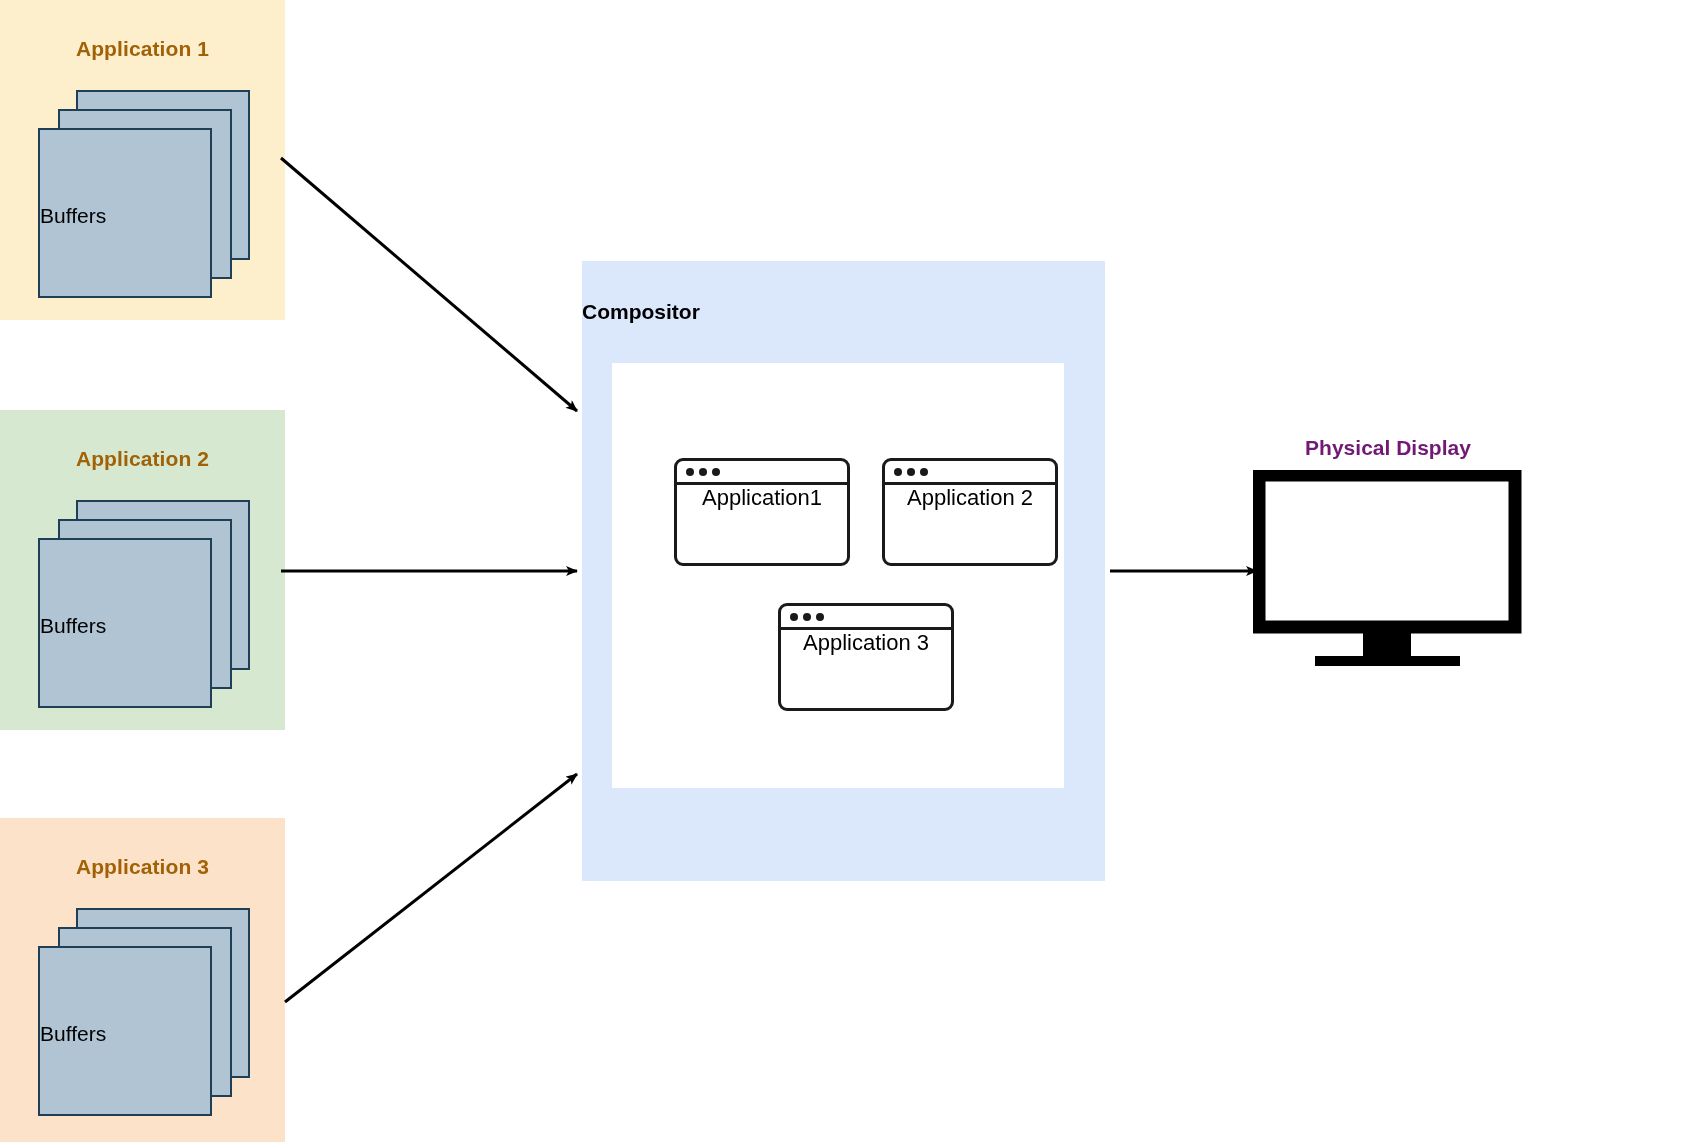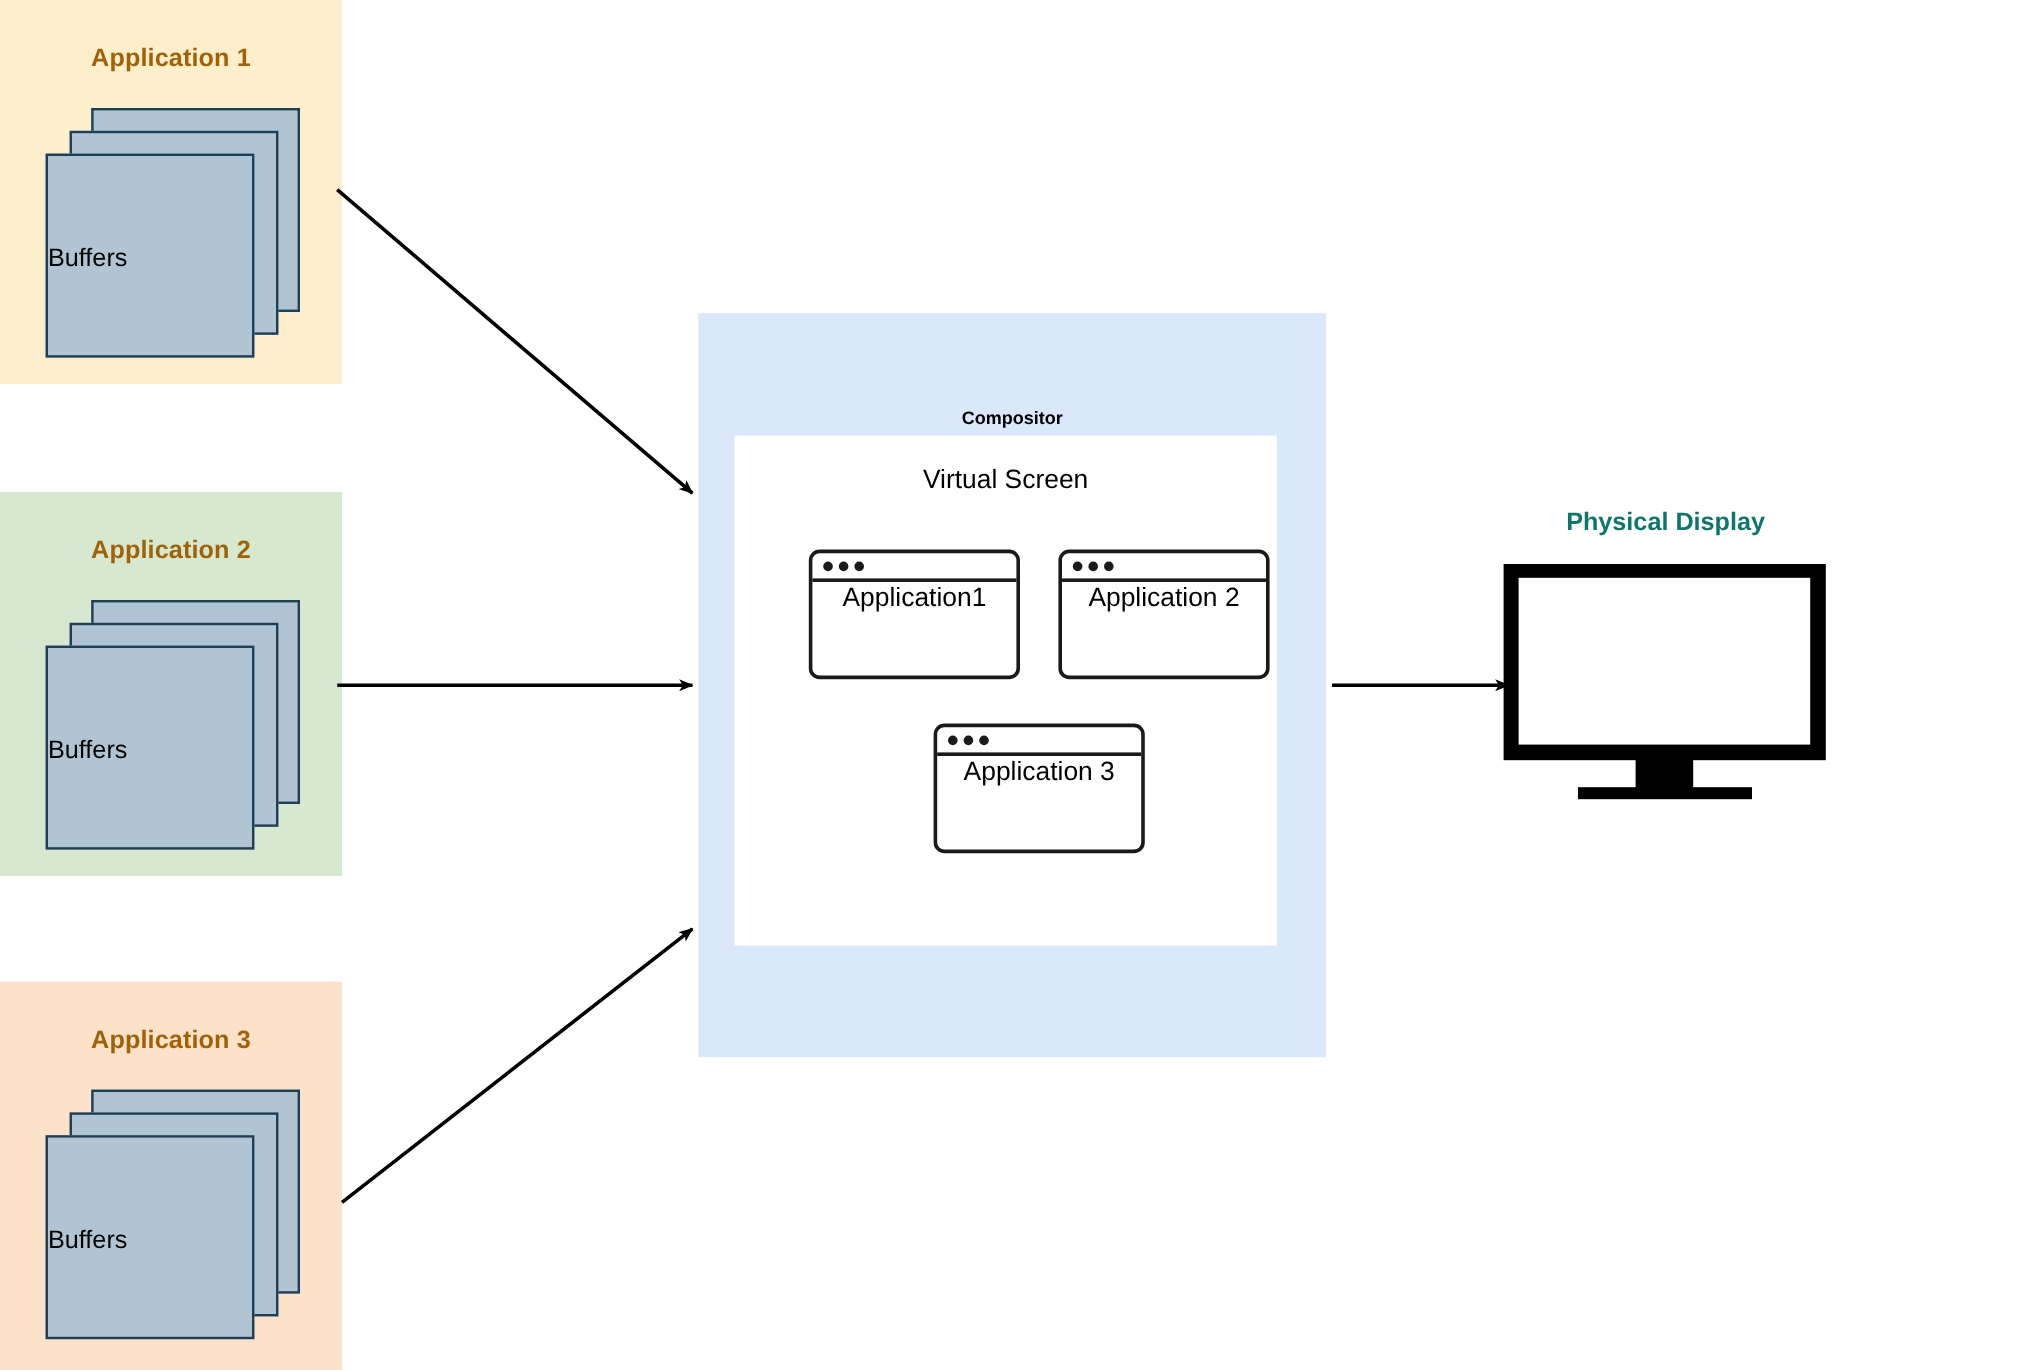--- a/index.html
+++ b/index.html
@@ -53,25 +53,24 @@
   }
 
   
   #compositor-box {
     position: absolute;
   }
   #compositor-title {
     position: absolute;
     left: 0;
     right: 0;
-    text-align: center;
+    text-align: left;
     font-weight: bold;
-    font-size: 15px;
-    color: #000000;
-    margin-top: 40px;
+    font-size: 21px;
+    color: #000000;
   }
   #virtual-screen {
     position: absolute;
     background: #ffffff;
   }
   #virtual-screen-title {
     position: absolute;
     left: 0;
     right: 0;
     text-align: center;
@@ -116,22 +115,23 @@
     text-align: center;
     padding: 0 4px;
     white-space: nowrap;
   }
 
   
   #display-title {
     position: absolute;
     font-weight: bold;
     font-size: 21px;
-    color: #0f766e;
-    text-align: center;
+    color: #701a75;
+    text-align: center;
+    margin-top: 12px;
   }
   #monitor {
     position: absolute;
   }
 
   
   #arrows {
     position: absolute;
     left: 0;
     top: 0;
@@ -177,21 +177,20 @@
       </div>
     </div>
   </div>
 
   <div id="compositor-box" style="left:582px; top:261px; width:523px; height:620px; background:#dbe8fb;">
 
     <div id="compositor-title" style="top:39px;">Compositor</div>
 
     <div id="virtual-screen" style="left:30px; top:102px; width:452px; height:425px;">
 
-      <div id="virtual-screen-title" style="top:24px;">Virtual Screen</div>
 
       <div class="win" style="left:62px; top:95px; width:176px; height:108px;">
         <div class="win-titlebar">
           <span class="win-dot"></span>
           <span class="win-dot"></span>
           <span class="win-dot"></span>
         </div>
         <div class="win-body">
           <span class="win-label">Application1</span>
         </div>

